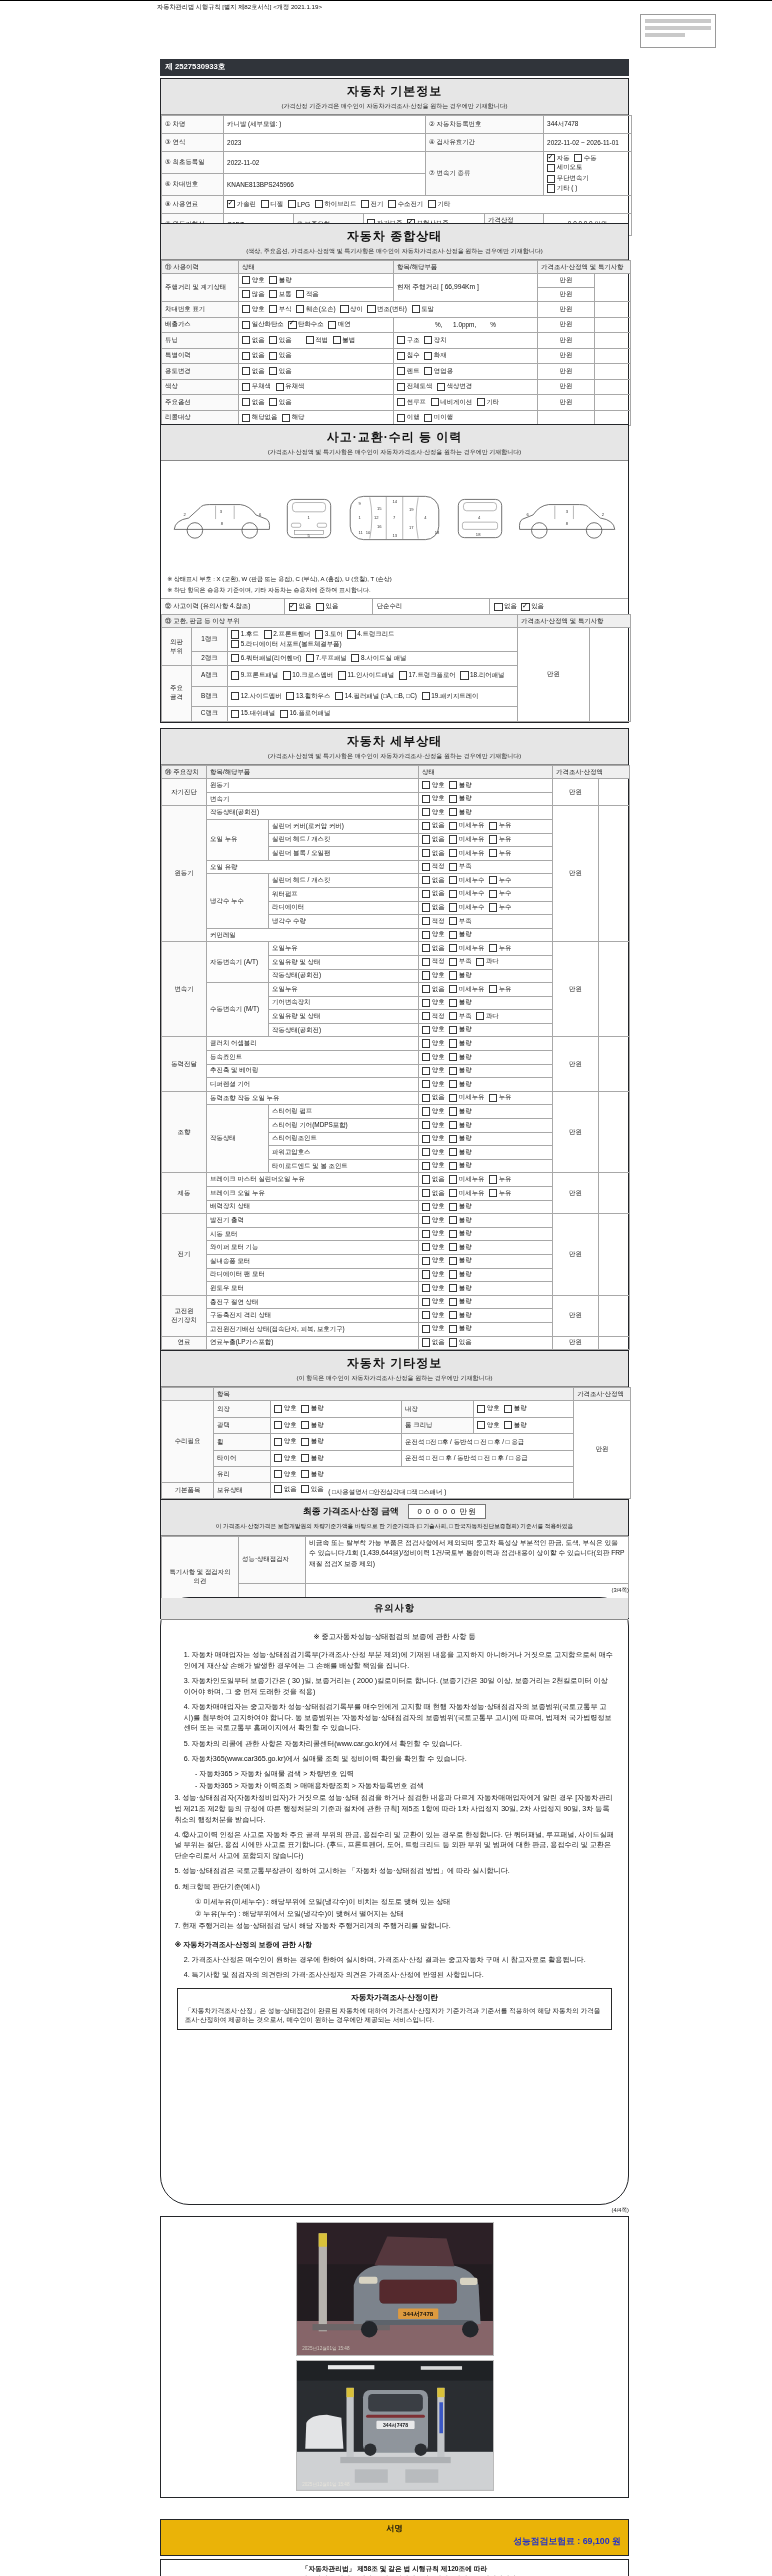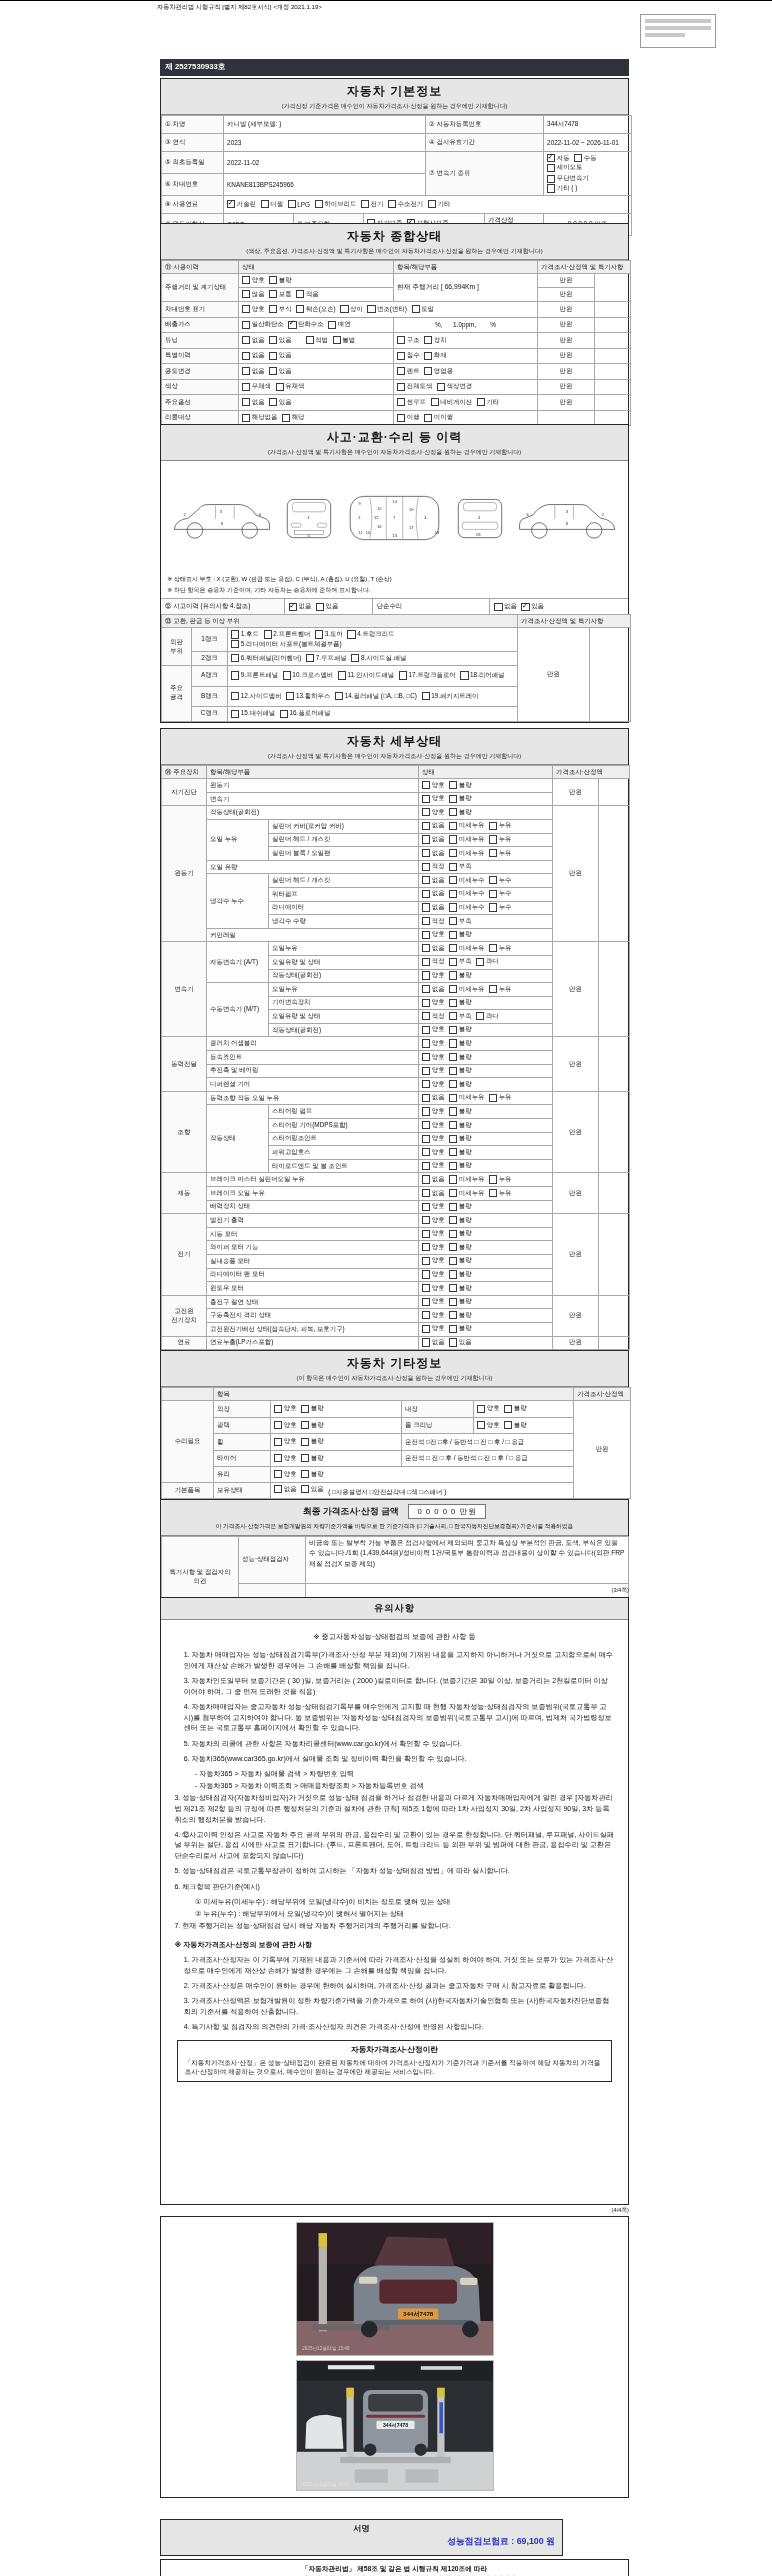--- a/index.html
+++ b/index.html
@@ -59,21 +59,21 @@
   .nb.i1{padding-left:9.3px;}
   .nb.i2{padding-left:20.6px;margin-bottom:1.5px;}
   .nb.h{margin-top:8.2px;font-weight:bold;}
   .infobox{border:1px solid #2a2a2a;margin:7.2px 3.1px 3.1px;padding:4.1px 6.2px;}
   .infobox .ib-t{text-align:center;font-weight:bold;font-size:7.7px;margin-bottom:2.6px;}
   .infobox .ib-b{font-size:6.6px;line-height:1.45;}
   
   .photos-inner{display:flex;flex-direction:column;align-items:center;padding:3.1px 0;}
   .photoframe{margin:2.1px 0;border:0.5px solid #bbb;line-height:0;}
   
-  .signbox{position:absolute;left:160px;width:403px;background:#e5e5e5;border:1px solid #24262a;box-sizing:border-box;padding:3.1px 7.2px;}
+  .signbox{position:absolute;left:160px;width:469px;background:#eab308;border:1px solid #24262a;box-sizing:border-box;padding:3.1px 7.2px;}
   .signbox .sl{text-align:center;font-size:8.2px;font-weight:bold;}
   .signbox .fee{text-align:right;font-size:8.8px;font-weight:bold;margin-top:2.1px;}
   .footerbox{position:absolute;left:160px;width:469px;border:1px solid #24262a;box-sizing:border-box;padding:4.1px 5.2px;text-align:center;}
   .footerbox div{font-size:6.7px;font-weight:bold;line-height:1.5;}
 </style>
 </head>
 <body>
 
 <div class="page">
 
@@ -666,21 +666,21 @@
       <tr style="height:34px;">
         <td class="lab">가격·조사산정자</td>
         <td></td>
       </tr>
     </tbody>
       </table>
   </div>
 
   <div class="marker" style="top:1586px;">(3/4쪽)</div>
 
-  <div class="secbox" style="top:1596px;height:608px;">
+  <div class="secbox" style="top:1596px;height:608px;border-radius:29px;">
     <div class="titleband">
       <div class="tt" style="font-size:9.3px;">유의사항</div>
     </div>
     <div class="notice-inner">
       <div class="nt-sub">※ 중고자동차성능·상태점검의 보증에 관한 사항 등</div>
       <div>
           <div class="nb i1">1. 자동차 매매업자는 성능·상태점검기록부(가격조사·산정 부분 제외)에 기재된 내용을 고지하지 아니하거나 거짓으로 고지함으로써 매수인에게 재산상 손해가 발생한 경우에는 그 손해를 배상할 책임을 집니다.</div>
           <div class="nb i1">3. 자동차인도일부터 보증기간은 ( 30 )일, 보증거리는 ( 2000 )킬로미터로 합니다. (보증기간은 30일 이상, 보증거리는 2천킬로미터 이상이어야 하며, 그 중 먼저 도래한 것을 적용)</div>
           <div class="nb i1">4. 자동차매매업자는 중고자동차 성능·상태점검기록부를 매수인에게 고지할 때 현행 자동차성능·상태점검자의 보증범위(국토교통부 고시)를 첨부하여 고지하여야 합니다. 동 보증범위는 '자동차성능·상태점검자의 보증범위'(국토교통부 고시)에 따르며, 법제처 국가법령정보센터 또는 국토교통부 홈페이지에서 확인할 수 있습니다.</div>
           <div class="nb i1">5. 자동차의 리콜에 관한 사항은 자동차리콜센터(www.car.go.kr)에서 확인할 수 있습니다.</div>
@@ -690,23 +690,21 @@
           <div class="nb">3. 성능·상태점검자(자동차정비업자)가 거짓으로 성능·상태 점검을 하거나 점검한 내용과 다르게 자동차매매업자에게 알린 경우 [자동차관리법 제21조 제2항 등의 규정에 따른 행정처분의 기준과 절차에 관한 규칙] 제5조 1항에 따라 1차 사업정지 30일, 2차 사업정지 90일, 3차 등록취소의 행정처분을 받습니다.</div>
           <div class="nb">4. ⑫사고이력 인정은 사고로 자동차 주요 골격 부위의 판금, 용접수리 및 교환이 있는 경우로 한정합니다. 단 쿼터패널, 루프패널, 사이드실패널 부위는 절단, 용접 시에만 사고로 표기합니다. (후드, 프론트펜더, 도어, 트렁크리드 등 외판 부위 및 범퍼에 대한 판금, 용접수리 및 교환은 단순수리로서 사고에 포함되지 않습니다)</div>
           <div class="nb">5. 성능·상태점검은 국토교통부장관이 정하여 고시하는 「자동차 성능·상태점검 방법」에 따라 실시합니다.</div>
           <div class="nb">6. 체크항목 판단기준(예시)</div>
           <div class="nb i2">① 미세누유(미세누수) : 해당부위에 오일(냉각수)이 비치는 정도로 맺혀 있는 상태</div>
           <div class="nb i2">② 누유(누수) : 해당부위에서 오일(냉각수)이 맺혀서 떨어지는 상태</div>
           <div class="nb">7. 현재 주행거리는 성능·상태점검 당시 해당 자동차 주행거리계의 주행거리를 말합니다.</div>
         </div>
       <div class="nb h">※ 자동차가격조사·산정의 보증에 관한 사항</div>
       <div>
-          <div class="nb i1">1. 가격조사·산정자는 이 기록부에 기재된 내용과 기준서에 따라 가격조사·산정을 성실히 하여야 하며, 거짓 또는 오류가 있는 가격조사·산정으로 매수인에게 재산상 손해가 발생한 경우에는 그 손해를 배상할 책임을 집니다.</div>
           <div class="nb i1">2. 가격조사·산정은 매수인이 원하는 경우에 한하여 실시하며, 가격조사·산정 결과는 중고자동차 구매 시 참고자료로 활용됩니다.</div>
-          <div class="nb i1">3. 가격조사·산정액은 보험개발원이 정한 차량기준가액을 기준가격으로 하여 (사)한국자동차기술인협회 또는 (사)한국자동차진단보증협회의 기준서를 적용하여 산출합니다.</div>
           <div class="nb i1">4. 특기사항 및 점검자의 의견란의 가격·조사산정자 의견은 가격조사·산정에 반영된 사항입니다.</div>
         </div>
       <div class="infobox">
         <div class="ib-t">자동차가격조사·산정이란</div>
         <div class="ib-b">「자동차가격조사·산정」은 성능·상태점검이 완료된 자동차에 대하여 가격조사·산정자가 기준가격과 기준서를 적용하여 해당 자동차의 가격을 조사·산정하여 제공하는 것으로서, 매수인이 원하는 경우에만 제공되는 서비스입니다.</div>
       </div>
     </div>
   </div>
 
   <div class="marker" style="top:2206px;">(4/4쪽)</div>

